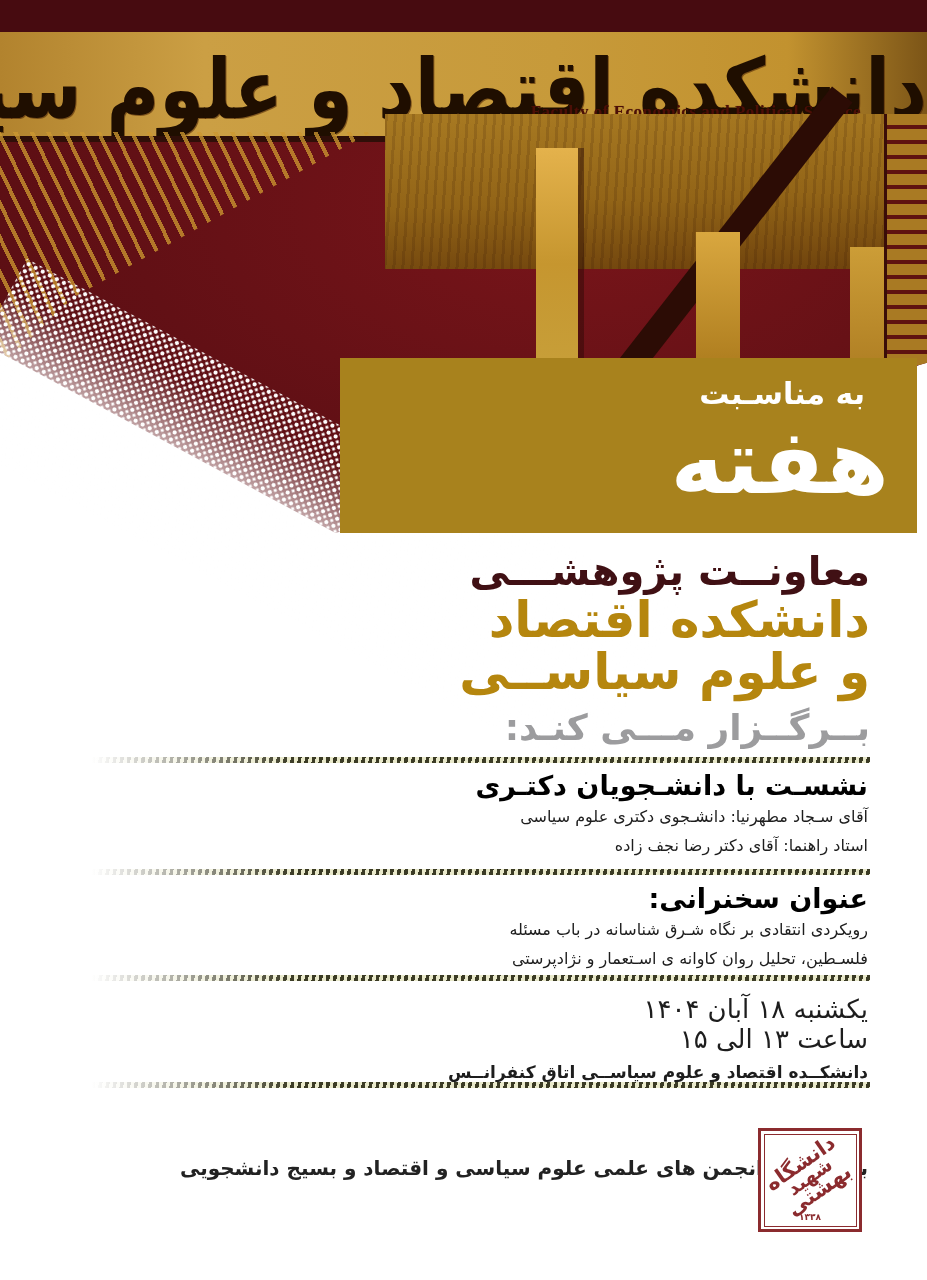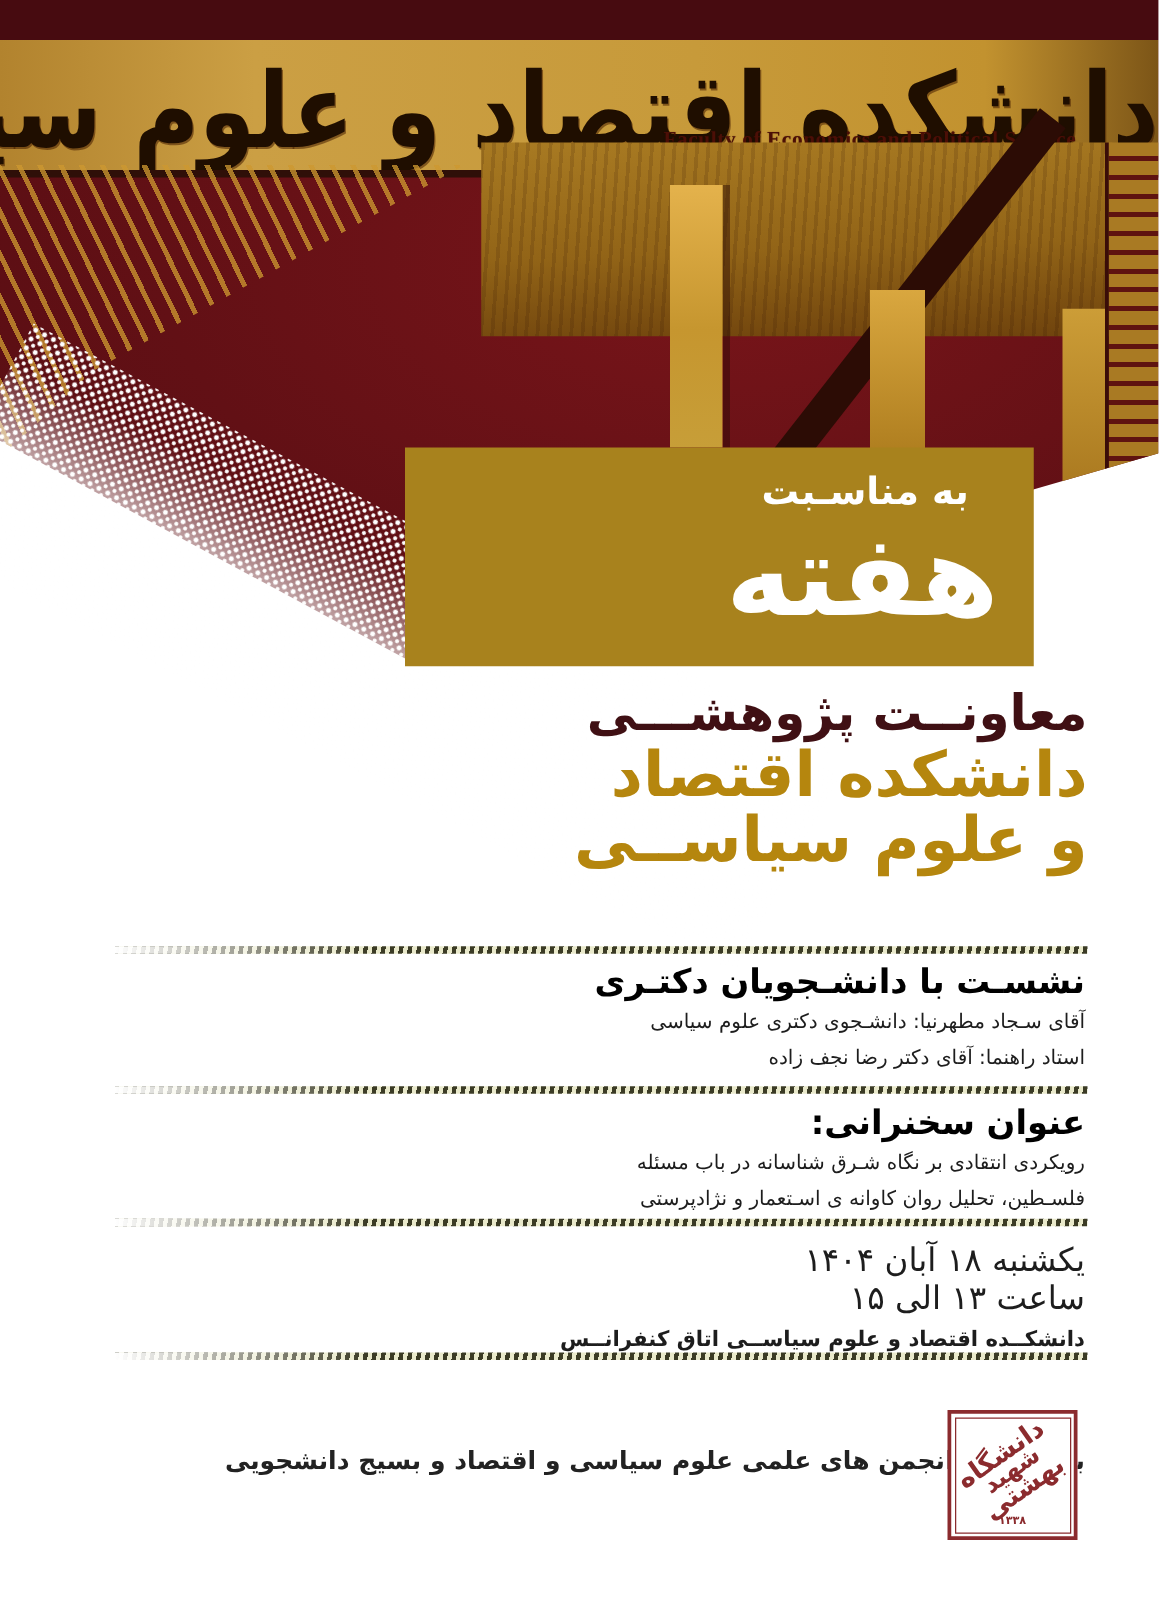--- a/index.html
+++ b/index.html
@@ -58,21 +58,21 @@
   .halftone{ position:absolute; left:-20px; top:225px; width:740px; height:195px;
     transform:rotate(28deg); transform-origin:20px 95px;
     background-image:
       radial-gradient(circle, #ffffff 1.6px, rgba(255,255,255,0) 2.4px),
       radial-gradient(circle, #ffffff 1.2px, rgba(255,255,255,0) 2.0px),
       linear-gradient(to bottom, rgba(255,255,255,0) 18%, rgba(255,255,255,.78) 58%, #ffffff 82%);
     background-size:8px 8px, 8px 8px, 100% 100%;
     background-position:0 0, 4px 4px, 0 0; }
 
   
-  .banner{ position:absolute; left:324px; top:358px; width:503px; height:175px; background:#a8821d;
+  .banner{ position:absolute; left:340px; top:358px; width:577px; height:175px; background:#a8821d;
     direction:rtl; text-align:right; padding:18px 28px 0 0; }
   .occasion{ color:#ffffff; font-size:30px; font-weight:bold; letter-spacing:1px; line-height:36px; margin-left:0; padding-left:0; margin-right:24px; }
   .banner-title{ color:#ffffff; font-size:90px; font-weight:bold; line-height:100px; letter-spacing:2px; margin-top:0; }
 
   
   .organizer{ position:absolute; right:57px; top:548px; direction:rtl; text-align:right; }
   .org1{ display:block; color:#401014; font-size:40px; font-weight:bold; line-height:46px; letter-spacing:.5px; }
   .org2,.org3{ display:block; color:#b5860e; font-size:50px; font-weight:bold; line-height:52px; letter-spacing:.5px; }
   .org4{ display:block; color:#9c9c9e; font-size:36px; font-weight:bold; line-height:44px; margin-top:8px; }
 
@@ -132,20 +132,21 @@
 
   <div class="banner">
     <div class="occasion">به مناسـبت</div>
     <div class="banner-title">هفته پژوهش</div>
   </div>
 
   <div class="organizer">
     <span class="org1">معاونــت پژوهشـــی</span>
     <span class="org2">دانشکده اقتصاد</span>
     <span class="org3">و علوم سیاســی</span>
+    <span class="org4">بــرگــزار مـــی کنـد:</span>
   </div>
 
   <div class="sep sep1"></div>
 
   <div class="block session">
     <span class="h">نشسـت با دانشـجویان دکتـری</span>
     <span class="l">آقای سـجاد مطهرنیا: دانشـجوی دکتری علوم سیاسی</span>
     <span class="l">استاد راهنما: آقای دکتر رضا نجف زاده</span>
   </div>
 

